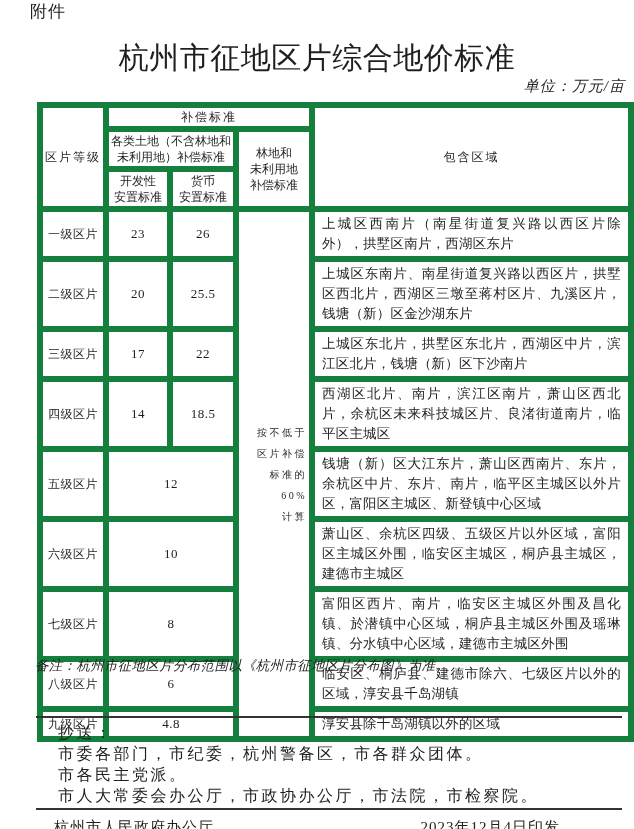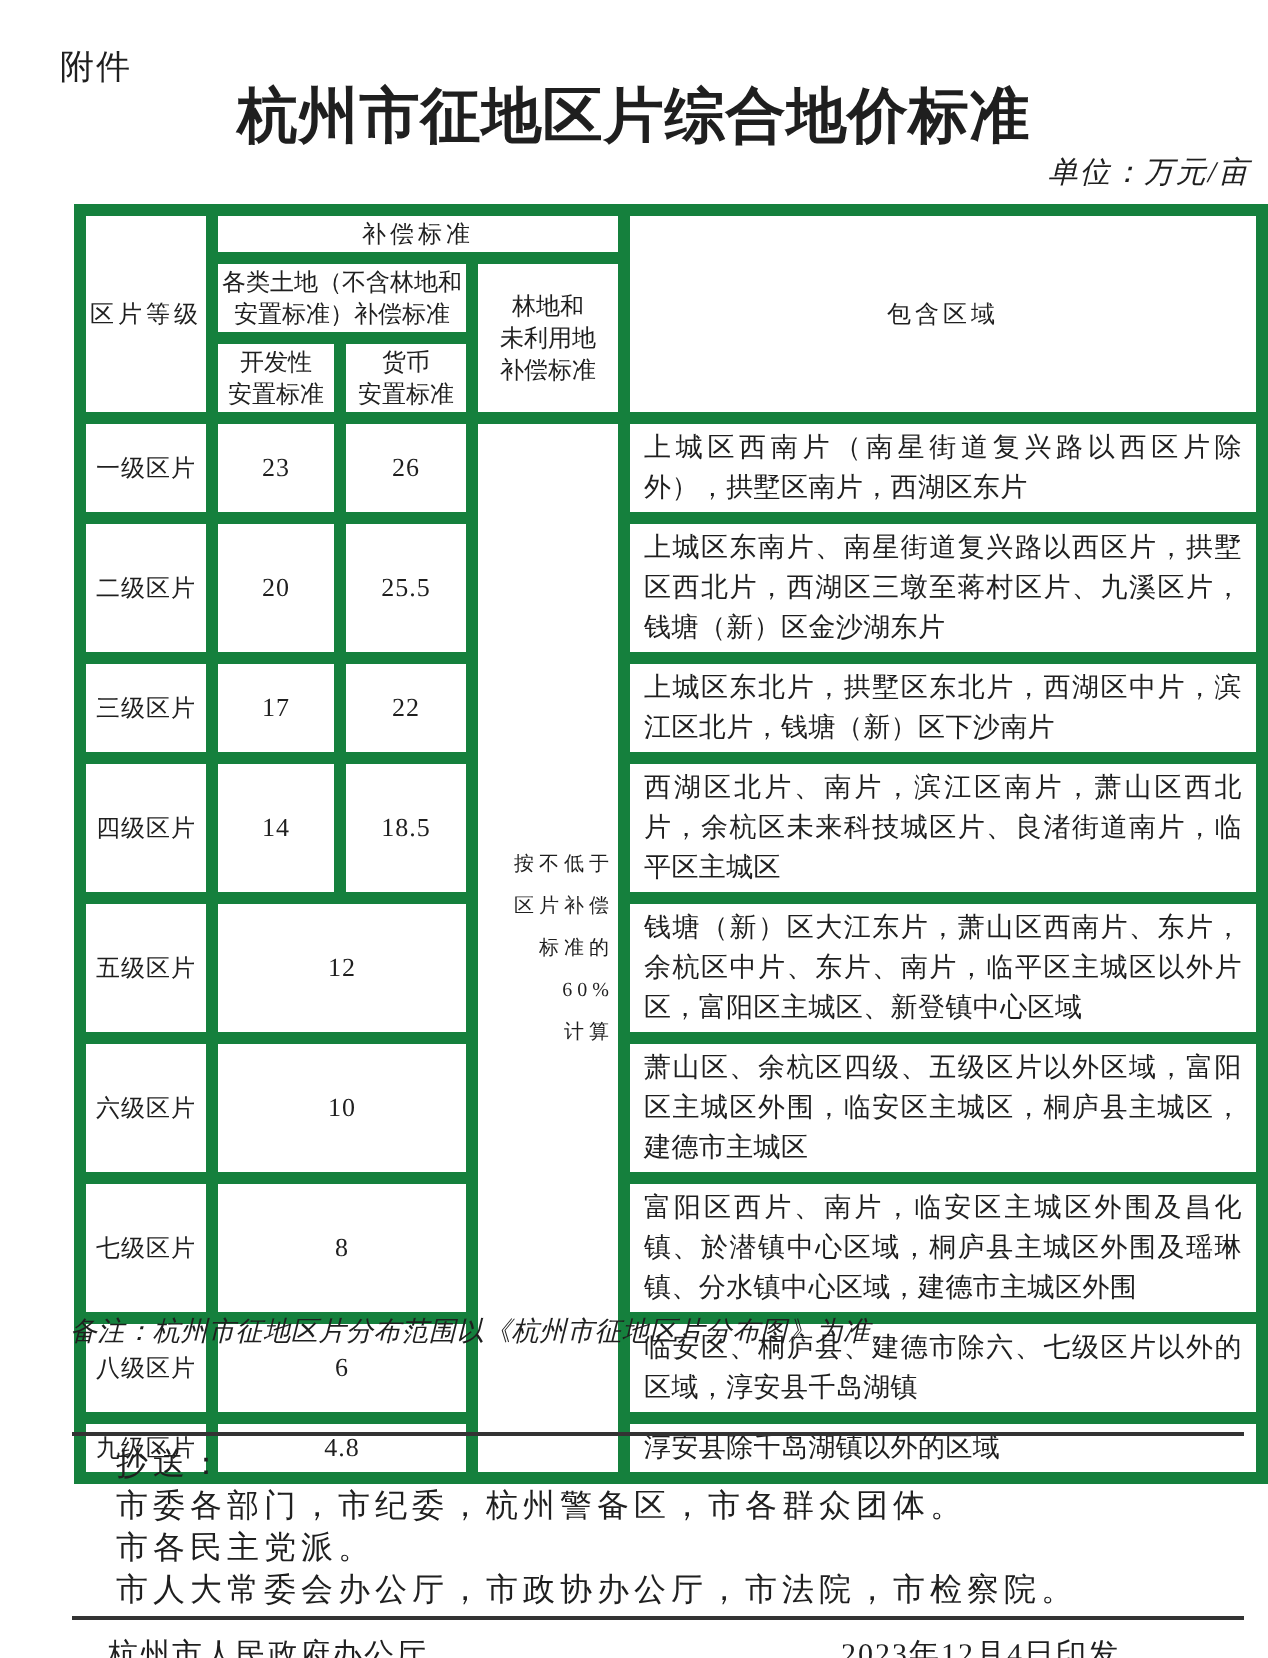--- a/index.html
+++ b/index.html
@@ -2,22 +2,22 @@
 <html><head>
 <meta charset="utf-8">
 <style>
   html,body{margin:0;padding:0;}
   body{
     width:634px;height:829px;position:relative;
     background:#ffffff;color:#1f1f1f;
     font-family:"Liberation Serif","DejaVu Serif",serif;
     overflow:hidden;
   }
-  .attachment{position:absolute;left:30px;top:22px;font-size:17px;letter-spacing:1px;}
-  .doc-title{position:absolute;left:0;right:0;top:38px;text-align:center;font-size:30px;letter-spacing:0.5px;font-weight:bold;}
+  .attachment{position:absolute;left:30px;top:0;font-size:17px;letter-spacing:1px;}
+  .doc-title{position:absolute;left:0;right:0;top:38px;text-align:center;font-size:30px;letter-spacing:0.5px;}
   .unit-label{position:absolute;right:9px;top:77px;font-size:15px;font-style:italic;letter-spacing:1px;}
 
   table.price-table{
     position:absolute;left:37px;top:102px;width:591px;
     border-collapse:collapse;table-layout:fixed;
   }
   .price-table th,.price-table td{
     border:6px solid #15803d;vertical-align:middle;
     padding:1px 2px;overflow:hidden;
   }
@@ -69,21 +69,21 @@
       <col style="width:319px">
   </colgroup>
   <thead>
     <tr style="height:20px">
       <th rowspan="3" class="th-sp">区片等级</th>
       <th colspan="3" class="th-sp">补偿标准</th>
       <th rowspan="3" class="th-sp">包含区域</th>
     </tr>
     <tr style="height:36px">
       <th colspan="2" class="pre">各类土地（不含林地和
-安置标准）补偿标准</th>
+未利用地）补偿标准</th>
       <th rowspan="2" class="pre">林地和
 未利用地
 补偿标准</th>
     </tr>
     <tr style="height:34px">
       <th class="pre">开发性
 安置标准</th>
       <th class="pre">货币
 安置标准</th>
     </tr>

